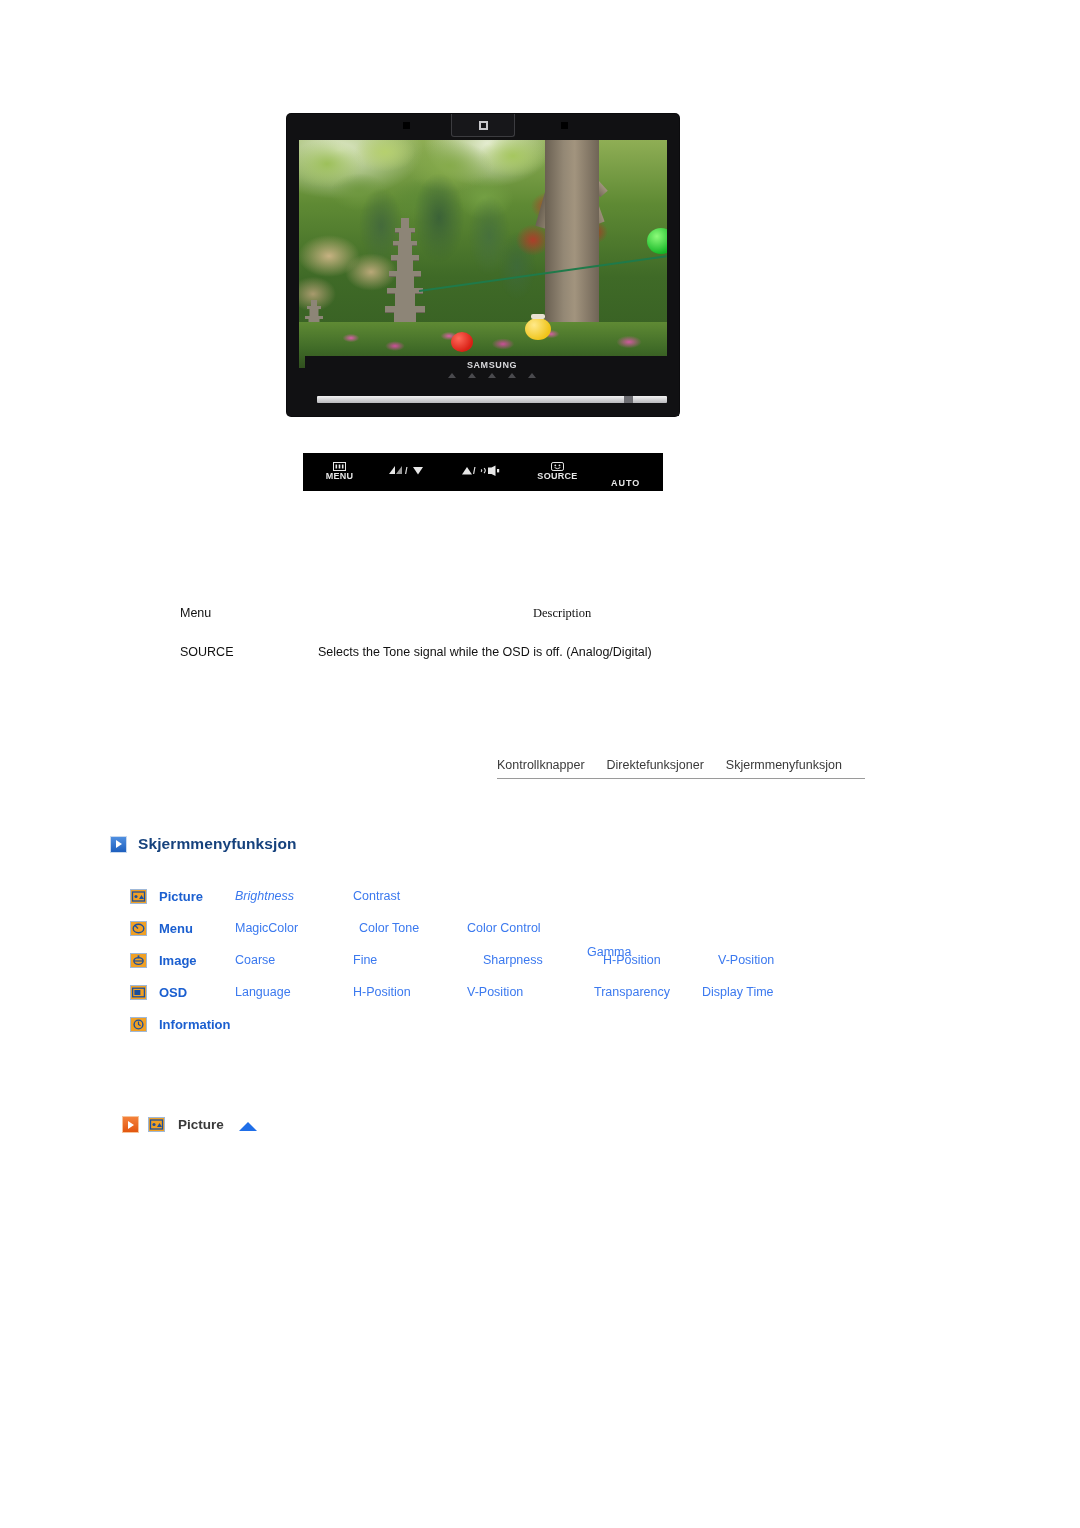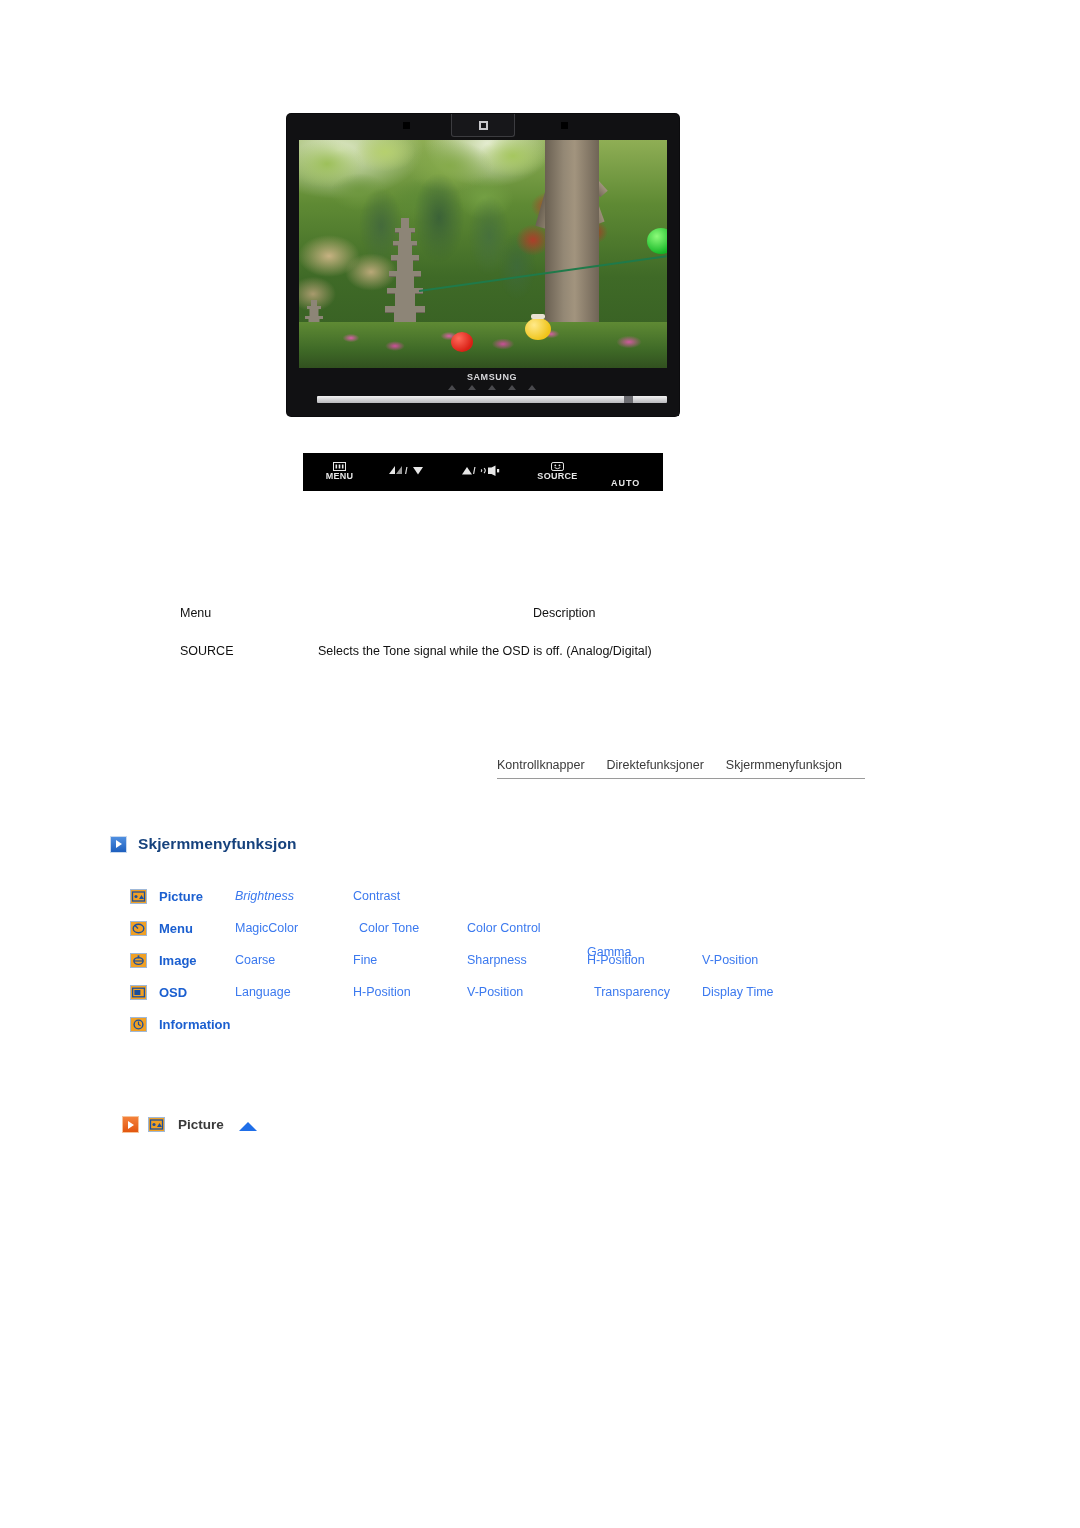--- a/index.html
+++ b/index.html
@@ -207,21 +207,21 @@
     background: radial-gradient(circle at 35% 32%, #8dfb7a, #14b726 70%);
   }
   .lantern-cap {
     position: absolute;
     background: #e8e2d2;
   }
 
   .bezel-bottom {
     position: absolute;
     left: 18px; bottom: 0; right: 0;
-    height: 48px;
+    height: 60px;
     background: #111113;
   }
   .samsung-logo {
     position: absolute;
     left: 0; right: 0;
     top: 4px;
     text-align: center;
     color: #d8d8dc;
     font-size: 9px;
     font-weight: 700;
@@ -292,21 +292,21 @@
     left: 180px;
     top: 606px;
     width: 720px;
     font-size: 12.5px;
     color: #111;
   }
   .md-row { display: flex; }
   .md-row.head { margin-bottom: 24px; }
   .md-col-menu { width: 138px; flex: none; }
   .md-col-desc { flex: 1; }
-  .md-row.head .md-col-desc { padding-left: 215px; }
+  .md-row.head .md-col-desc { padding-left: 215px; font-family: Liberation Serif, serif; }
 
   
   .tabs {
     position: absolute;
     left: 497px;
     top: 758px;
     width: 368px;
   }
   .tabs-row {
     display: flex;
@@ -610,21 +610,21 @@
     <span class="osd-icon">
       <svg width="15" height="13" viewBox="0 0 15 13">
           <ellipse cx="7.5" cy="7" rx="4.6" ry="3.4" fill="none" stroke="#1c4f9c" stroke-width="1.4"></ellipse>
           <rect x="6.6" y="1.4" width="1.8" height="3" fill="#1c4f9c"></rect>
           <path d="M2.9 7 L12.1 7" stroke="#1c4f9c" stroke-width="1.2"></path>
         </svg>
     </span>
     <span class="osd-cat">Image</span>
     <span class="osd-item" style="width:118px;">Coarse</span>
     <span class="osd-item" style="width:114px;">Fine</span>
-    <span class="osd-item" style="width:120px;">Sharpness</span>
+    <span class="osd-item" style="width:120px;margin-left:16px;">Sharpness</span>
     <span class="osd-item" style="width:115px;">H-Position</span>
     <span class="osd-item">V-Position</span>
   </div>
 
   <div class="osd-row">
     <span class="osd-icon">
       <svg width="15" height="13" viewBox="0 0 15 13">
           <rect x="1.6" y="2.2" width="11.8" height="8.6" fill="none" stroke="#1c4f9c" stroke-width="1.3"></rect>
           <rect x="3.4" y="4" width="6" height="5" fill="#1c4f9c"></rect>
         </svg>

